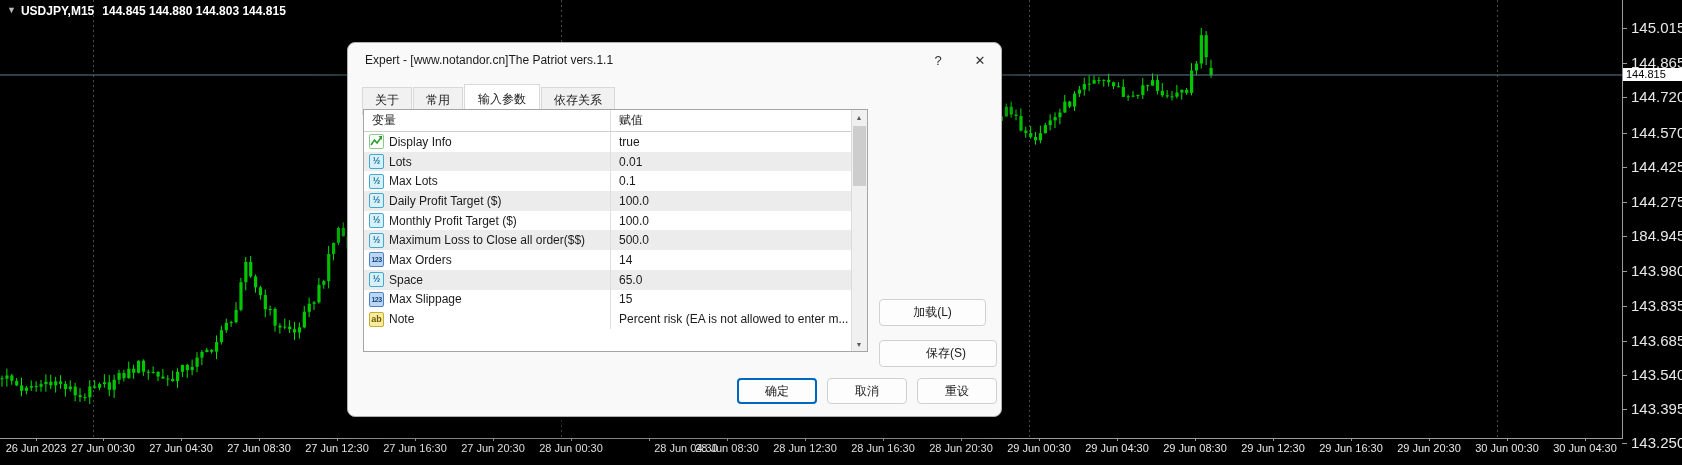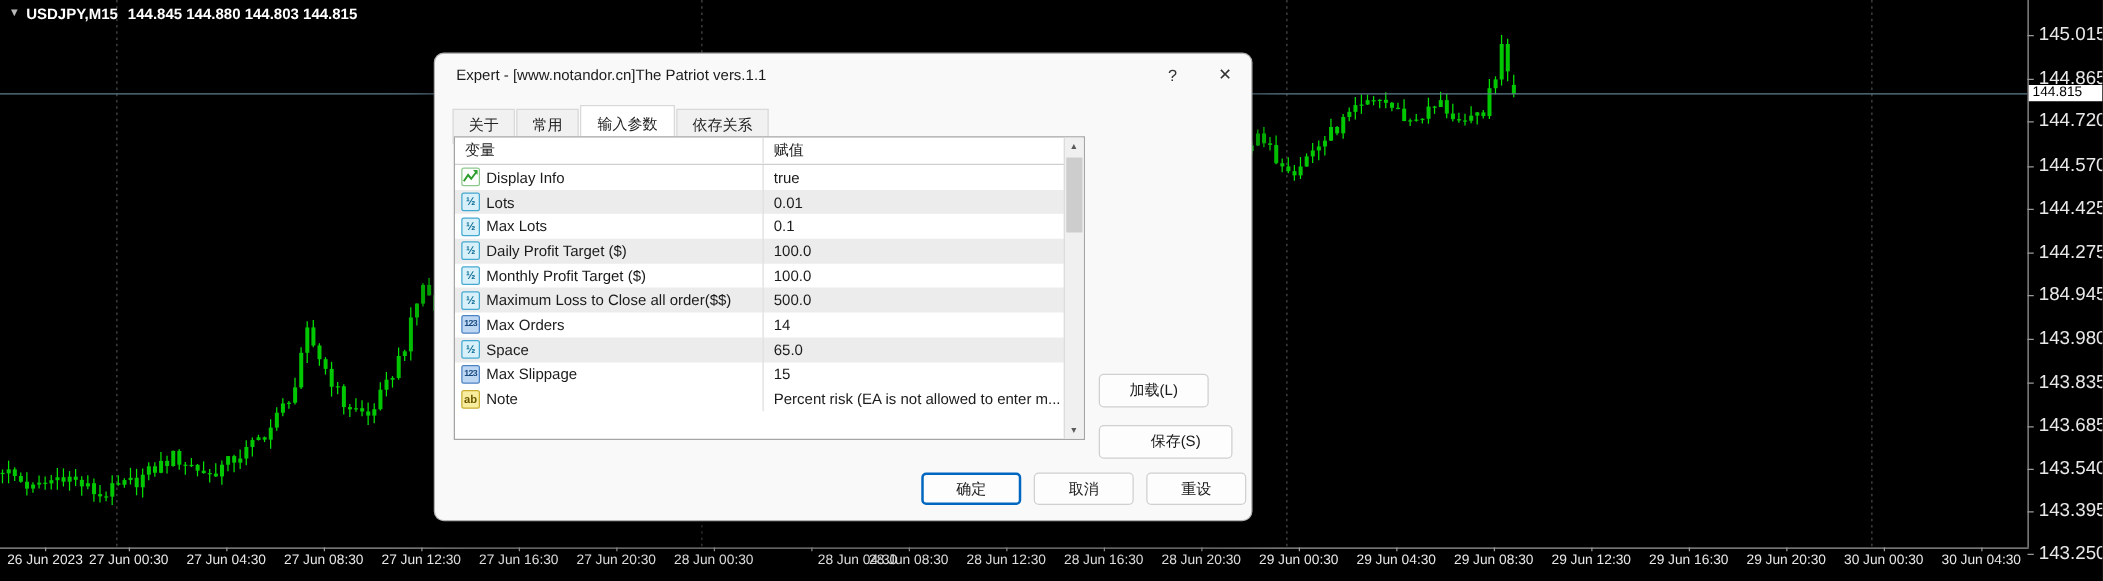--- a/index.html
+++ b/index.html
@@ -48,22 +48,22 @@
   .picon.integer{background:#bdd7f3;border:1px solid #4d83c4;color:#17477e;font-size:7px;letter-spacing:-0.5px;}
   .picon.string{background:#f8ec9e;border:1px solid #c9ad2e;color:#6d5900;font-size:9px;}
   .picon.chart-up{background:#ffffff;border:1px solid #8cc98c;}
   .vscroll{position:absolute;right:0;top:0;bottom:0;width:15px;background:#f0f0f0;border-left:1px solid #dcdcdc;}
   .sarrow{position:absolute;left:0;width:14px;height:14px;display:flex;align-items:center;justify-content:center;
           font-size:7px;color:#5a5a5a;}
   .sarrow.up{top:0;} .sarrow.down{bottom:0;}
   .sthumb{position:absolute;left:1px;right:1px;top:16px;height:60px;background:#cdcdcd;}
   .btn{position:absolute;background:#fdfdfd;border:1px solid #d0d0d0;border-radius:4px;font-size:12px;color:#1a1a1a;
        display:flex;align-items:center;justify-content:center;box-sizing:border-box;}
-  #btn-load{left:531px;top:256px;width:88px;height:27px;}
-  #btn-save{left:531px;top:297px;width:107px;height:27px;padding-left:16px;}
+  #btn-load{left:531px;top:256px;width:107px;height:27px;}
+  #btn-save{left:531px;top:297px;width:118px;height:27px;padding-left:16px;}
   #btn-ok{left:389px;top:335px;width:80px;height:26px;border:2px solid #0067c0;}
   #btn-cancel{left:479px;top:335px;width:80px;height:26px;}
   #btn-reset{left:569px;top:335px;width:80px;height:26px;}
 </style>
 </head>
 <body>
 
 <div class="screen">
 
   <svg id="chart-svg" width="1622" height="438" viewBox="0 0 1622 438">

